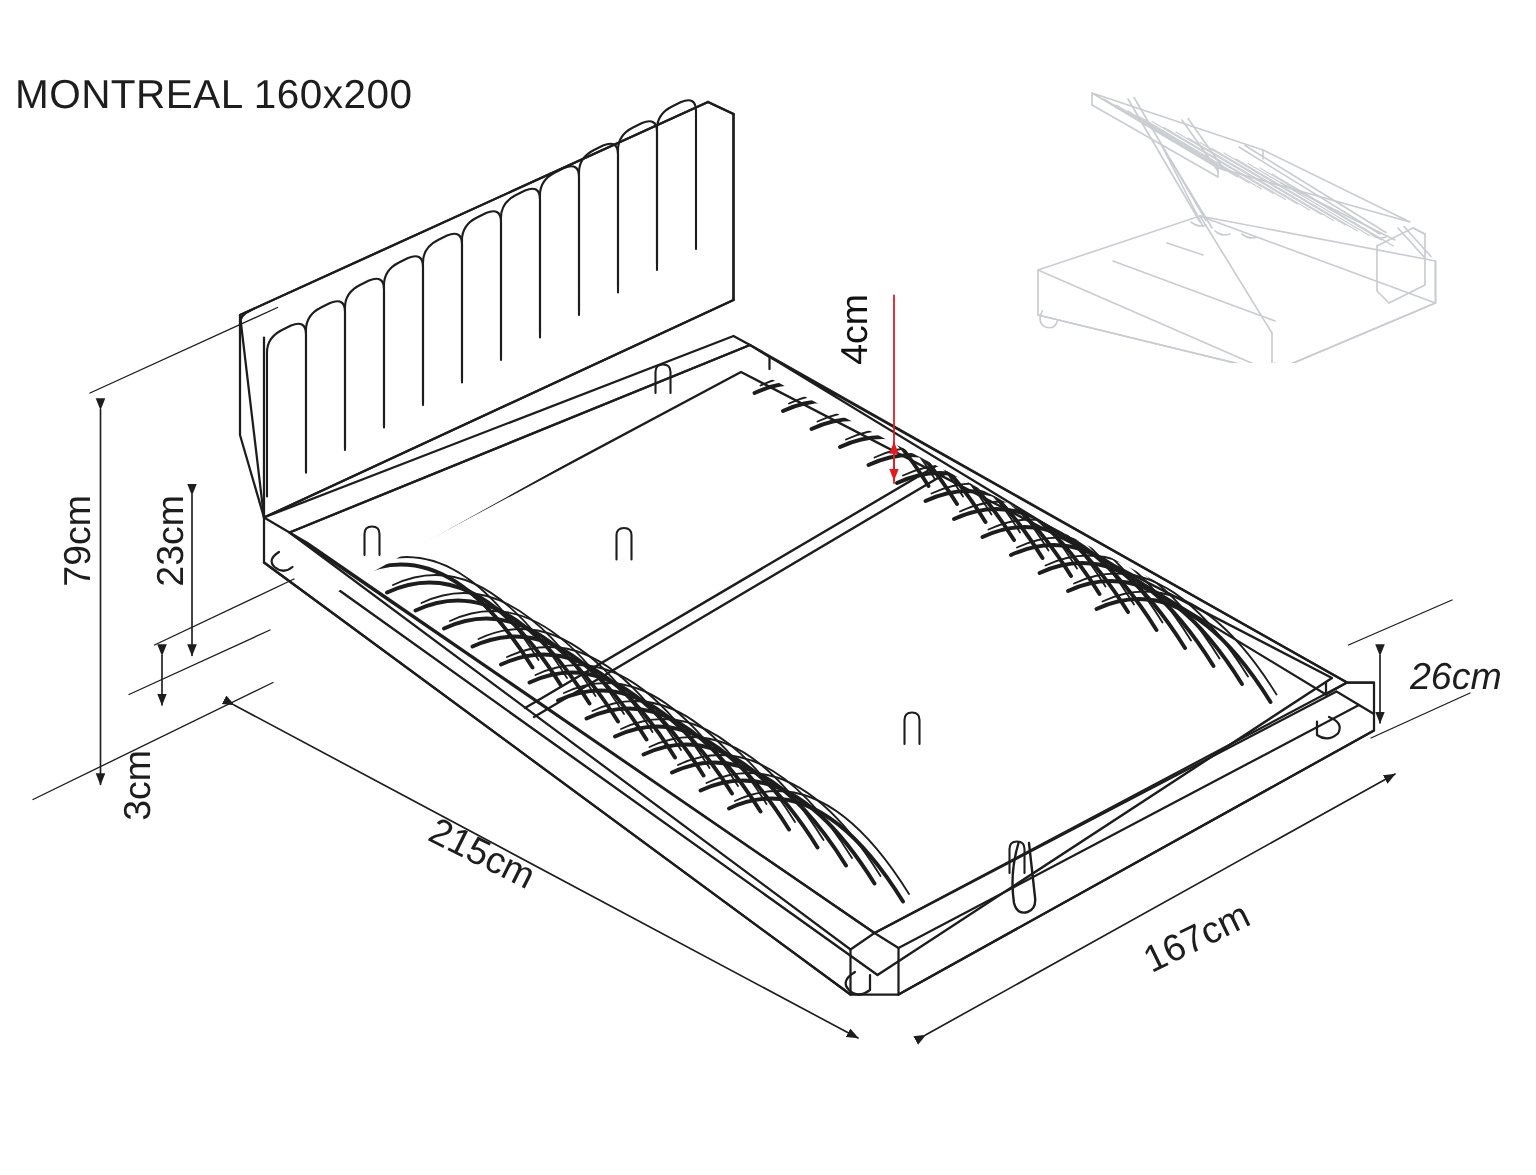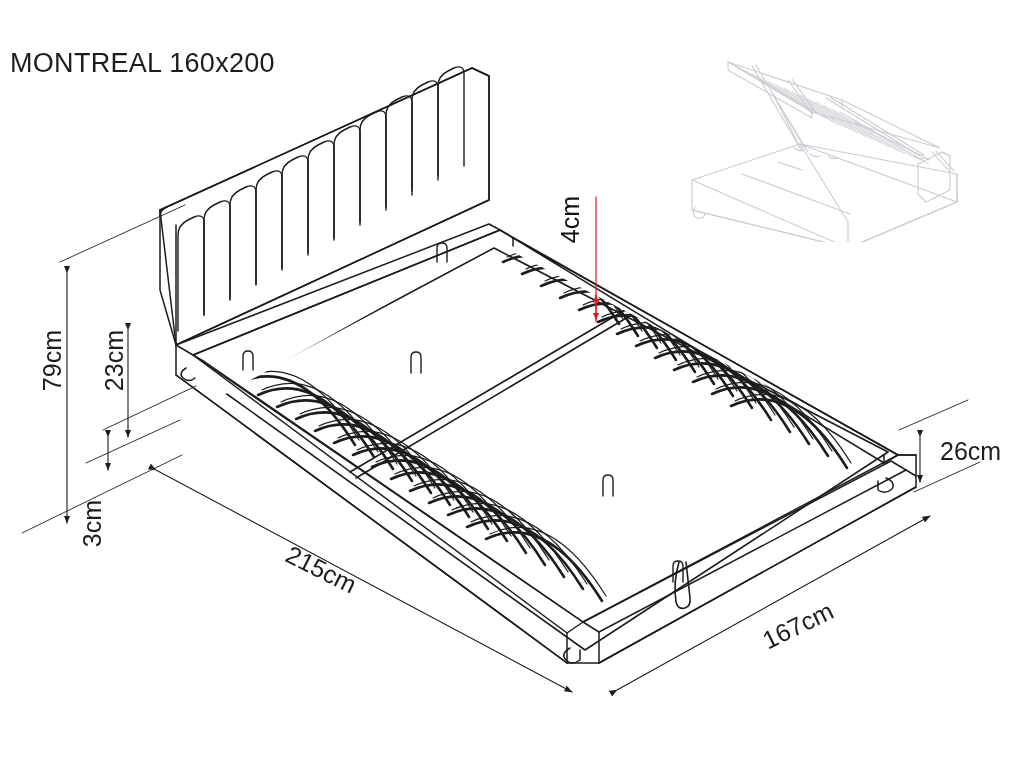--- a/index.html
+++ b/index.html
@@ -14,21 +14,21 @@
     font-size:27px;color:#1d1d1d;letter-spacing:0.3px;white-space:nowrap;
   }
   .dim-label{
     position:absolute;color:#1d1d1d;font-size:25px;white-space:nowrap;
   }
   .dim-v{ writing-mode:vertical-rl; transform:rotate(180deg); }
   #lbl79{left:38px;top:330px;}
   #lbl23{left:100px;top:330px;}
   #lbl3 {left:78px;top:500px;}
   #lbl4 {left:556px;top:196px;color:#111;}
-  #lbl26{left:940px;top:437px;}
+  #lbl26{left:940px;top:437px;font-style:italic;}
   #lbl215{left:294px;top:540px;transform:rotate(26.5deg);transform-origin:left top;}
   #lbl167{left:758px;top:629px;transform:rotate(-26deg);transform-origin:left top;}
   svg{position:absolute;left:0;top:0;}
 </style>
 </head>
 <body>
 
 <div id="stage">
 
   <div id="title">MONTREAL 160x200</div>

